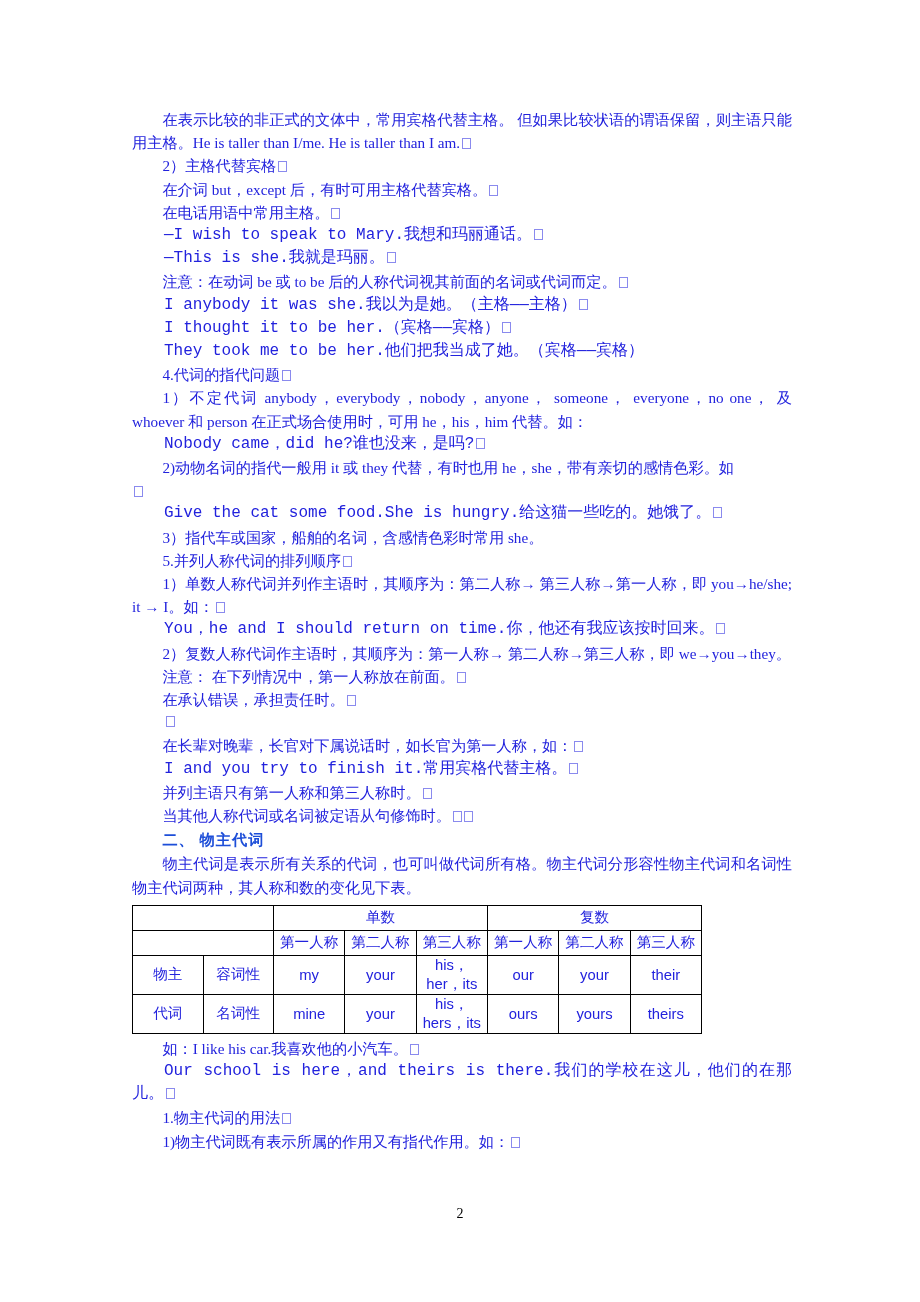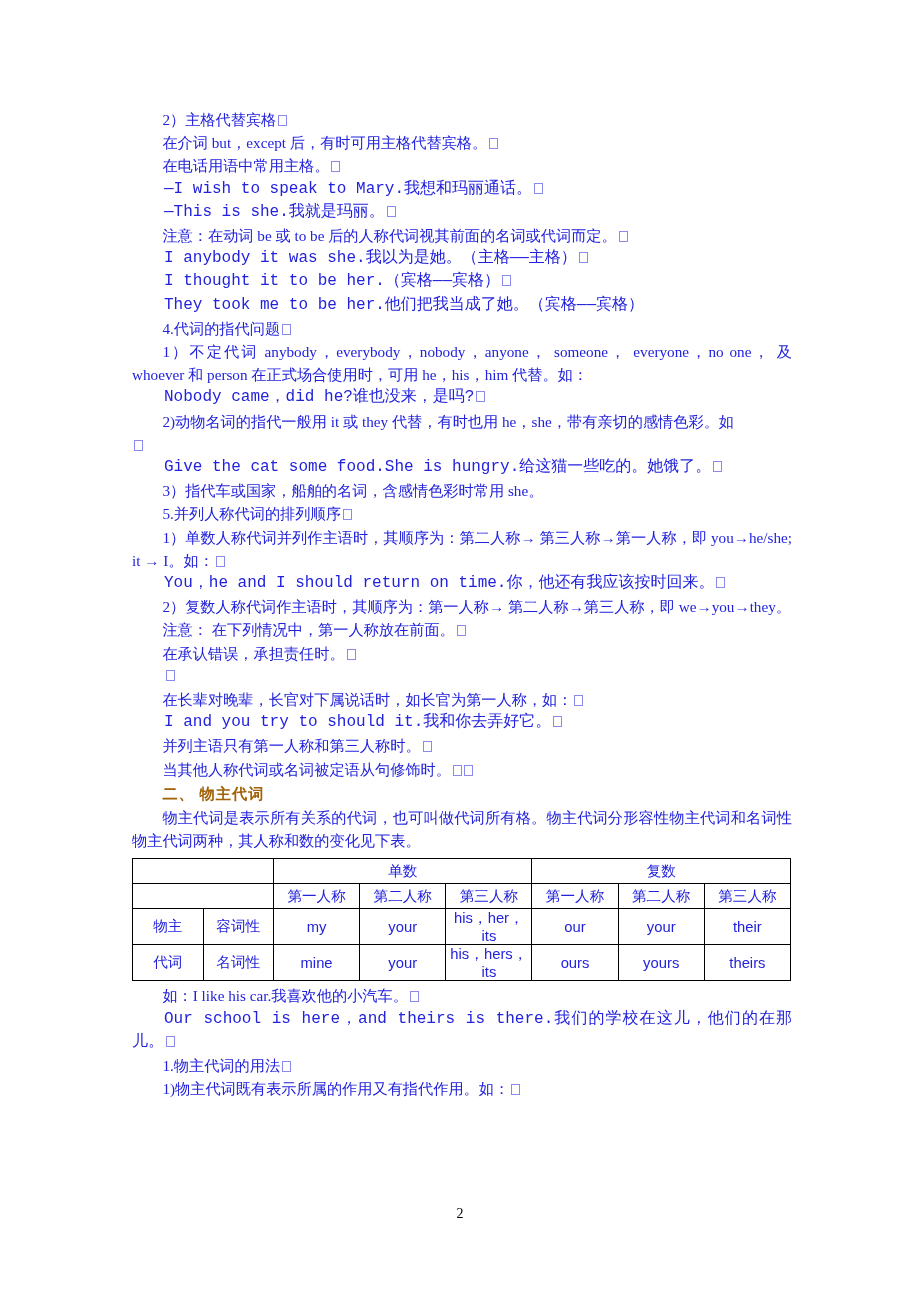--- a/index.html
+++ b/index.html
@@ -47,33 +47,33 @@
   .box {
     display: inline-block;
     width: 9px;
     height: 11px;
     border: 1px solid #8a8aee;
     vertical-align: -1px;
     margin-left: 2px;
     box-sizing: border-box;
   }
   .heading {
-    color: #a16207;
+    color: #1d4ed8;
     font-weight: bold;
     font-size: 15.2px;
     line-height: 25px;
     text-indent: 2em;
     font-family: "Liberation Serif", "DejaVu Serif", serif;
     letter-spacing: 1px;
   }
 
   
   table.pron {
     border-collapse: collapse;
-    width: 659px;
+    width: 570px;
     margin-top: 6px;
     margin-bottom: 3px;
     table-layout: fixed;
   }
   table.pron td {
     border: 1px solid #000000;
     color: #2222DD;
     text-align: center;
     vertical-align: middle;
     height: 24px;
@@ -109,20 +109,21 @@
     white-space: nowrap;
     overflow: visible;
   }
 </style>
 </head>
 <body>
 
 <div class="page">
   <div class="content">
 
+    <p class="p indent"><span>在表示比较的非正式的文体中，常用宾格代替主格。 但如果比较状语的谓语保留，则主语只能用主格。He is taller than I/me. He is taller than I am.</span><span class="box"></span></p>
 
     <p class="p indent"><span>2）主格代替宾格</span><span class="box"></span></p>
 
     <p class="p indent"><span>在介词 but，except 后，有时可用主格代替宾格。</span><span class="box"></span></p>
 
     <p class="p indent"><span>在电话用语中常用主格。</span><span class="box"></span></p>
 
     <p class="p indent sansline"><span>—I wish to speak to Mary.我想和玛丽通话。</span><span class="box"></span></p>
 
     <p class="p indent sansline"><span>—This is she.我就是玛丽。</span><span class="box"></span></p>
@@ -158,21 +159,21 @@
     <p class="p indent"><span>2）复数人称代词作主语时，其顺序为：第一人称→ 第二人称→第三人称，即 we→you→they。</span></p>
 
     <p class="p indent"><span>注意： 在下列情况中，第一人称放在前面。</span><span class="box"></span></p>
 
     <p class="p indent"><span>在承认错误，承担责任时。</span><span class="box"></span></p>
 
     <p class="p indent sansline"><span class="box"></span></p>
 
     <p class="p indent"><span>在长辈对晚辈，长官对下属说话时，如长官为第一人称，如：</span><span class="box"></span></p>
 
-    <p class="p indent sansline"><span>I and you try to should it.我和你去弄好它。</span><span class="box"></span></p>
+    <p class="p indent sansline"><span>I and you try to finish it.常用宾格代替主格。</span><span class="box"></span></p>
 
     <p class="p indent"><span>并列主语只有第一人称和第三人称时。</span><span class="box"></span></p>
 
     <p class="p indent"><span>当其他人称代词或名词被定语从句修饰时。</span><span class="box"></span><span class="box"></span></p>
 
     <div class="heading"><span>二、 物主代词</span></div>
 
     <p class="p indent"><span>物主代词是表示所有关系的代词，也可叫做代词所有格。物主代词分形容性物主代词和名词性物主代词两种，其人称和数的变化见下表。</span></p>
 
     <table class="pron">

